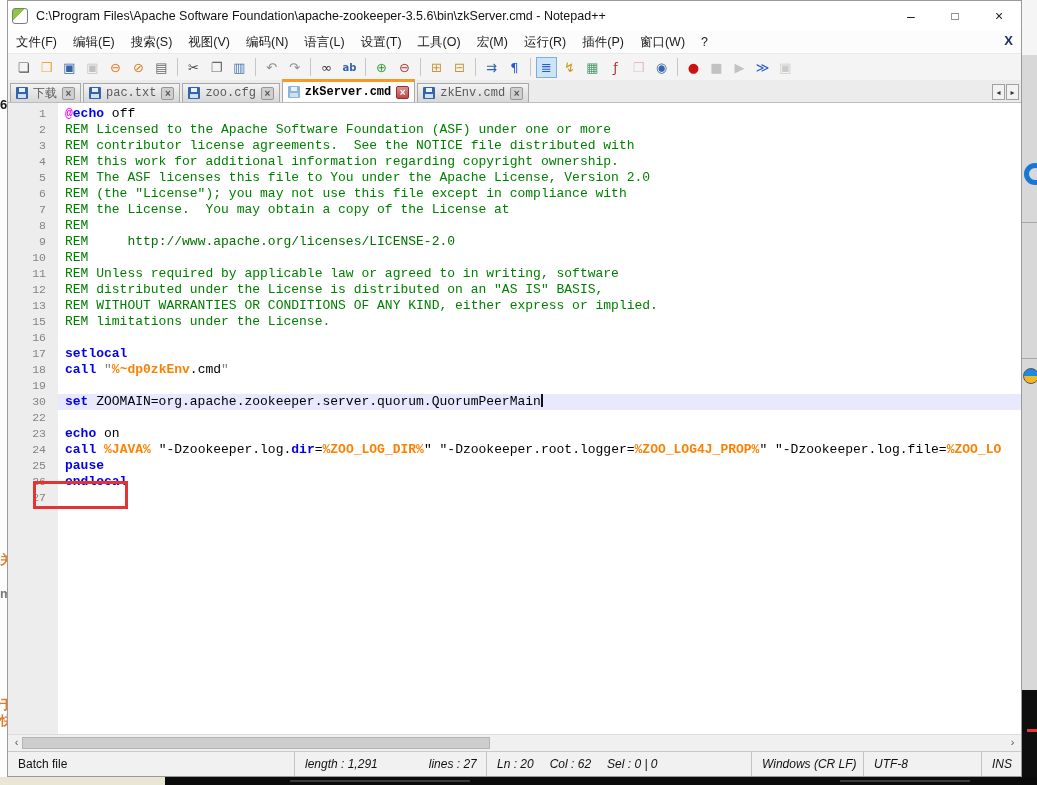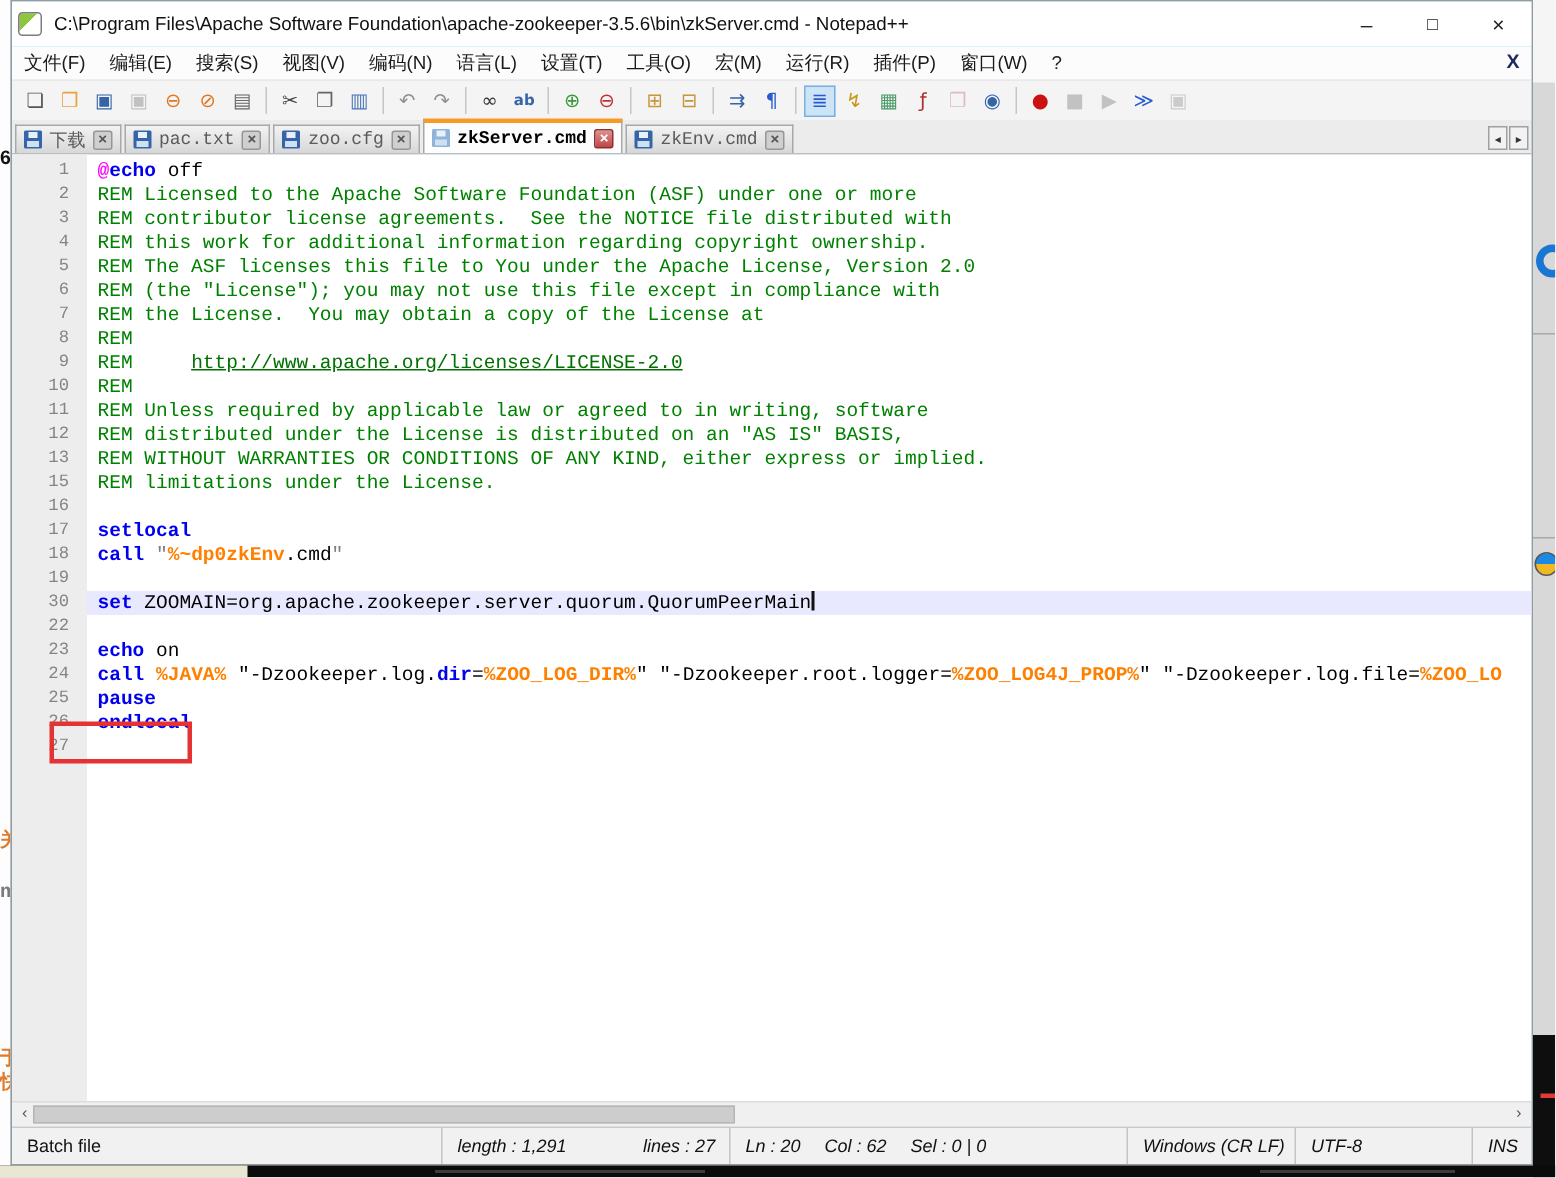--- a/index.html
+++ b/index.html
@@ -60,21 +60,21 @@
   .gutter-bg { position:absolute; left:0; top:0; bottom:0; width:50px; background:#ededed; }
   .rows { position:absolute; left:0; top:3px; right:0; }
   .row { display:flex; height:16px; }
   .lnum { flex:0 0 50px; text-align:right; padding-right:12px; font-family:"Liberation Mono", monospace; font-size:11.5px; line-height:16px; color:#848484; }
   .code { flex:1 1 auto; font-family:"Liberation Mono", monospace; font-size:13px; line-height:16px; white-space:pre; overflow:hidden; padding-left:7px; color:#000; }
   .code.cur { background:#e8e8ff; }
   .s-kw { color:#0000ee; font-weight:bold; }
   .s-cmt { color:#008000; }
   .s-var { color:#ff8000; font-weight:bold; }
   .s-at { color:#ff00ff; font-weight:bold; }
-  .s-url { color:#007000; text-decoration:underline; }
+  .s-url { color:#007000; }
   .s-q { color:#808080; }
   .s-def { color:#000; }
   .caret { display:inline-block; width:2px; height:13px; background:#111; vertical-align:-2px; }
   .anno-rect { position:absolute; left:25px; top:378px; width:95px; height:28px; border:3px solid #e53333; z-index:6; }
 
   
   .hscroll { flex:0 0 17px; background:#f0f0f0; position:relative; border-top:1px solid #dcdcdc; }
   .hs-arrow { position:absolute; top:0; width:17px; height:16px; text-align:center; line-height:15px; font-size:11px; color:#555; }
   .hs-arrow.left { left:0; } .hs-arrow.right { right:0; }
   .hs-thumb { position:absolute; left:14px; top:2px; width:468px; height:12px; background:#cdcdcd; border:1px solid #b5b5b5; }

